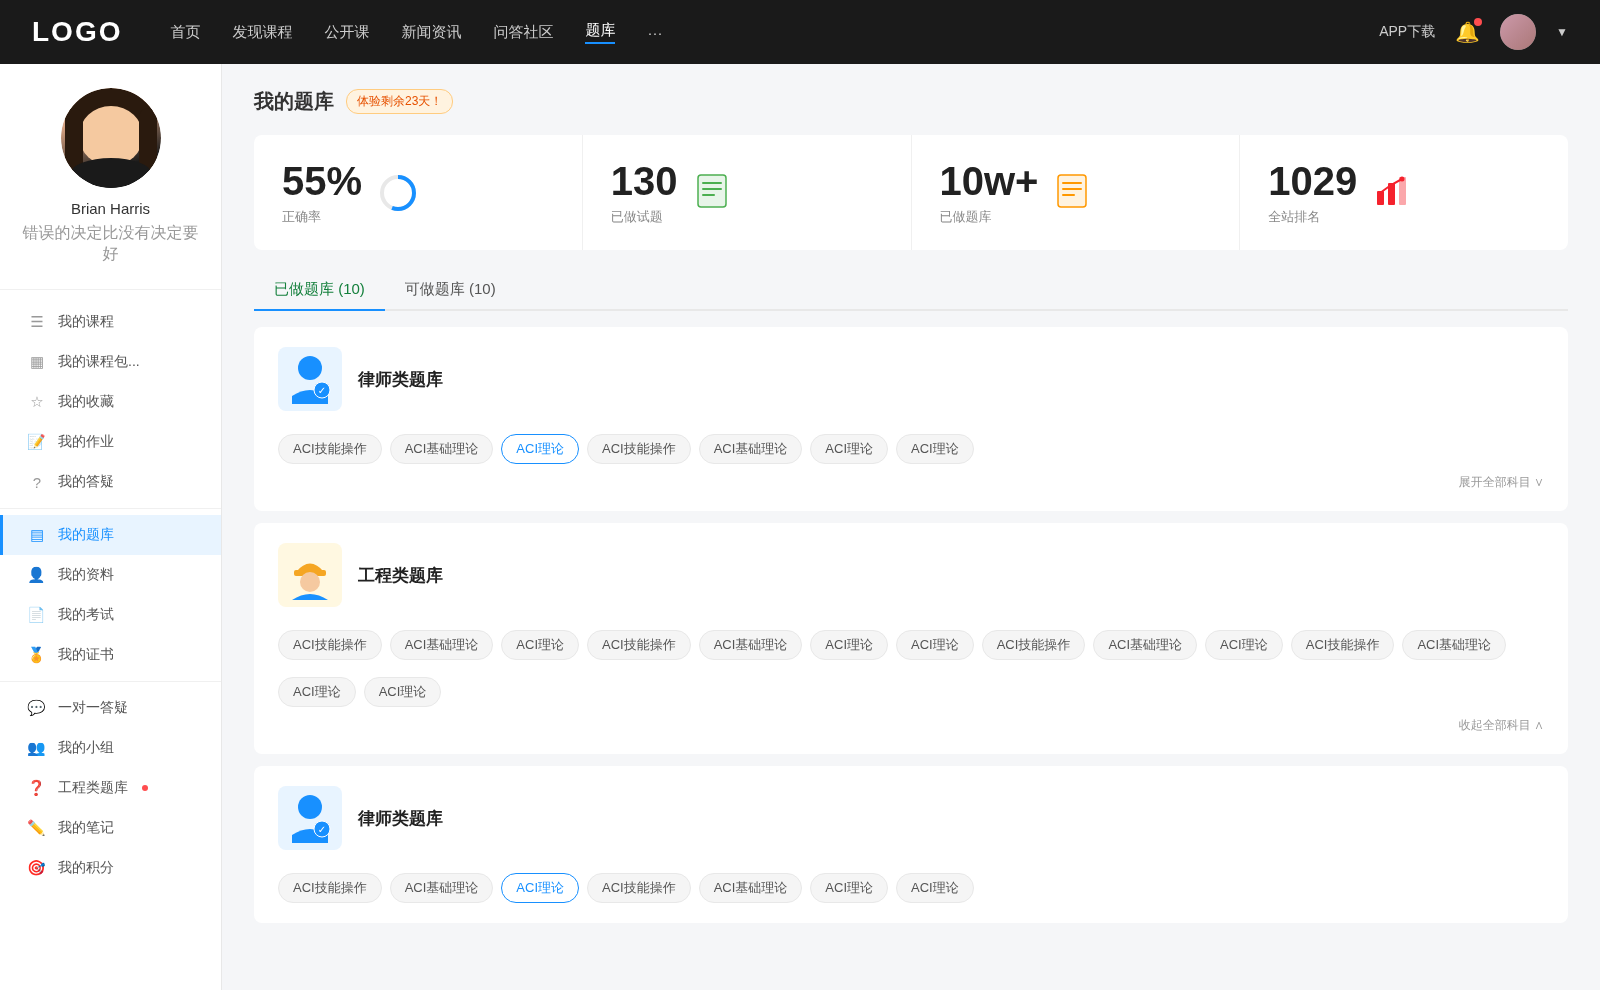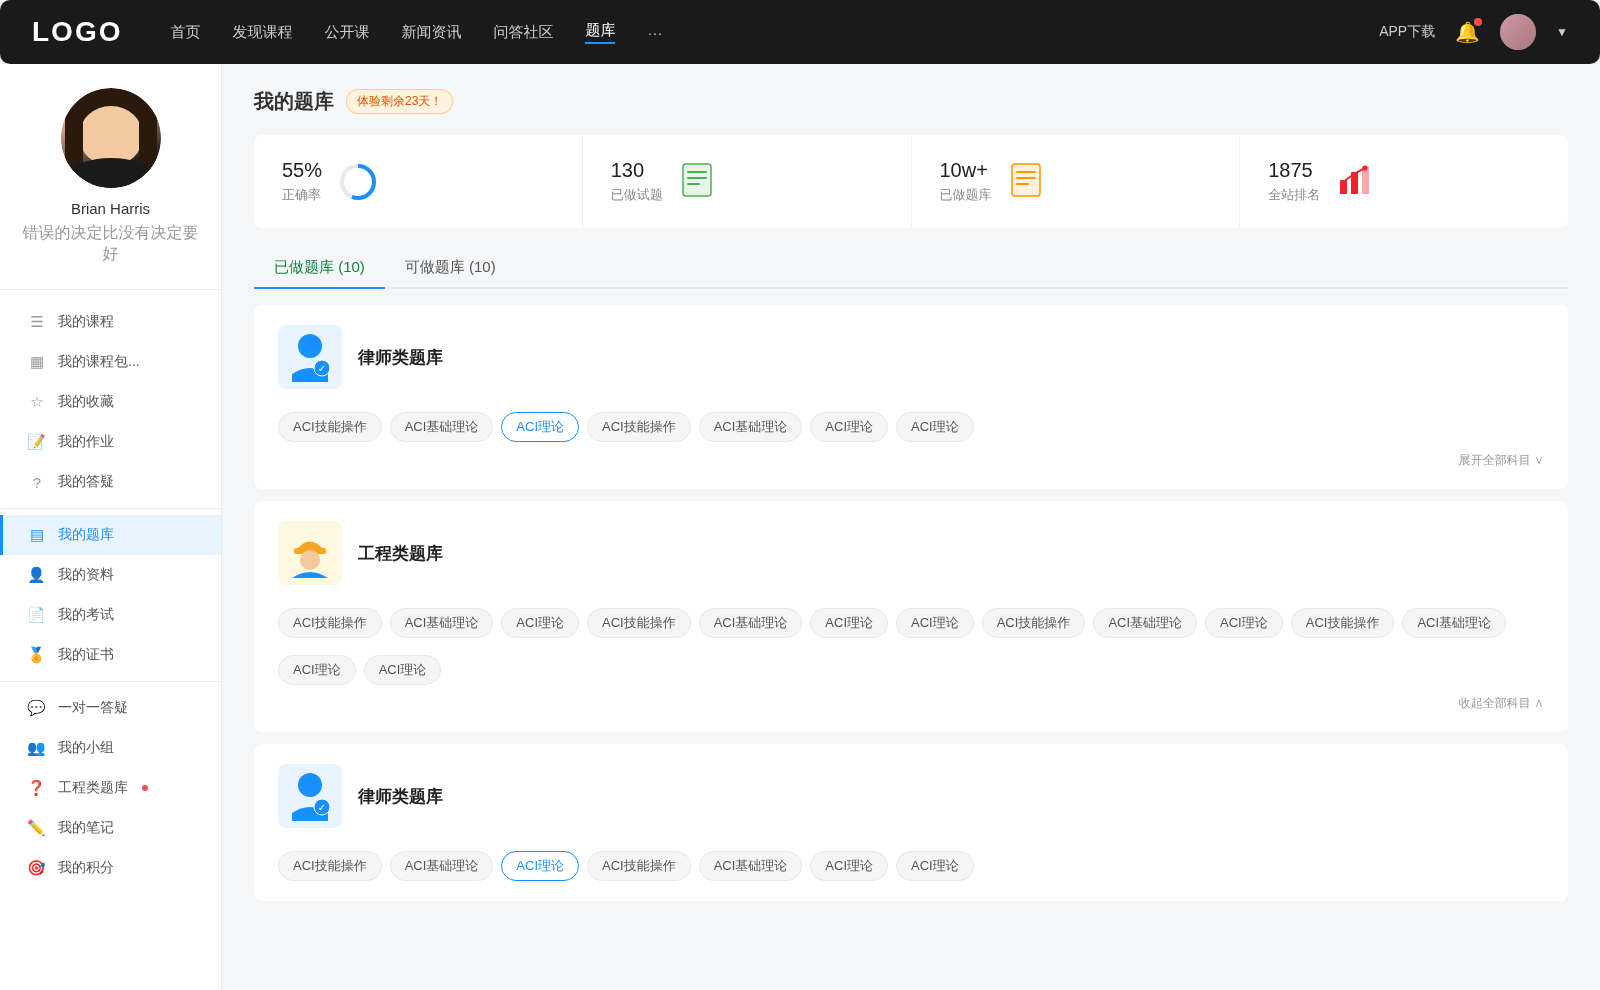--- a/index.html
+++ b/index.html
@@ -8,21 +8,20 @@
     
     .navbar {
       background: #1a1a1a;
       height: 64px;
       display: flex;
       align-items: center;
       padding: 0 32px;
       position: fixed;
       top: 0; left: 0; right: 0;
       z-index: 100;
-      border-radius: 10px;
     }
     .navbar-logo {
       color: white;
       font-size: 28px;
       font-weight: bold;
       letter-spacing: 2px;
       margin-right: 48px;
     }
     .navbar-nav {
       display: flex;
@@ -196,22 +195,22 @@
     .stat-item {
       flex: 1;
       padding: 24px 28px;
       display: flex;
       align-items: center;
       gap: 16px;
       border-right: 1px solid #f0f0f0;
     }
     .stat-item:last-child { border-right: none; }
     .stat-number {
-      font-size: 20px;
-      font-weight: 400;
+      font-size: 40px;
+      font-weight: 700;
       color: #222;
     }
     .stat-label {
       font-size: 13px;
       color: #888;
       margin-top: 4px;
     }
     .stat-icon {
       width: 40px; height: 40px;
       flex-shrink: 0;
@@ -463,21 +462,21 @@
             <rect x="4" y="2" width="28" height="32" rx="3" fill="#fff3e0" stroke="#ff9800" stroke-width="1.5"></rect>
             <line x1="9" y1="10" x2="27" y2="10" stroke="#ff9800" stroke-width="2" stroke-linecap="round"></line>
             <line x1="9" y1="16" x2="27" y2="16" stroke="#ff9800" stroke-width="2" stroke-linecap="round"></line>
             <line x1="9" y1="22" x2="20" y2="22" stroke="#ff9800" stroke-width="2" stroke-linecap="round"></line>
           </svg>
         </div>
       </div>
 
       <div class="stat-item">
         <div>
-          <div class="stat-number">1875</div>
+          <div class="stat-number">1029</div>
           <div class="stat-label">全站排名</div>
         </div>
         <div class="stat-icon">
           <svg width="36" height="36" viewBox="0 0 36 36">
             <rect x="4" y="18" width="7" height="14" rx="1" fill="#f5222d"></rect>
             <rect x="15" y="10" width="7" height="22" rx="1" fill="#f5222d"></rect>
             <rect x="26" y="4" width="7" height="28" rx="1" fill="#f5222d" opacity="0.4"></rect>
             <polyline points="7,20 18,12 29,6" stroke="#f5222d" stroke-width="2" fill="none" stroke-linecap="round"></polyline>
             <circle cx="29" cy="6" r="2.5" fill="#f5222d"></circle>
           </svg>

